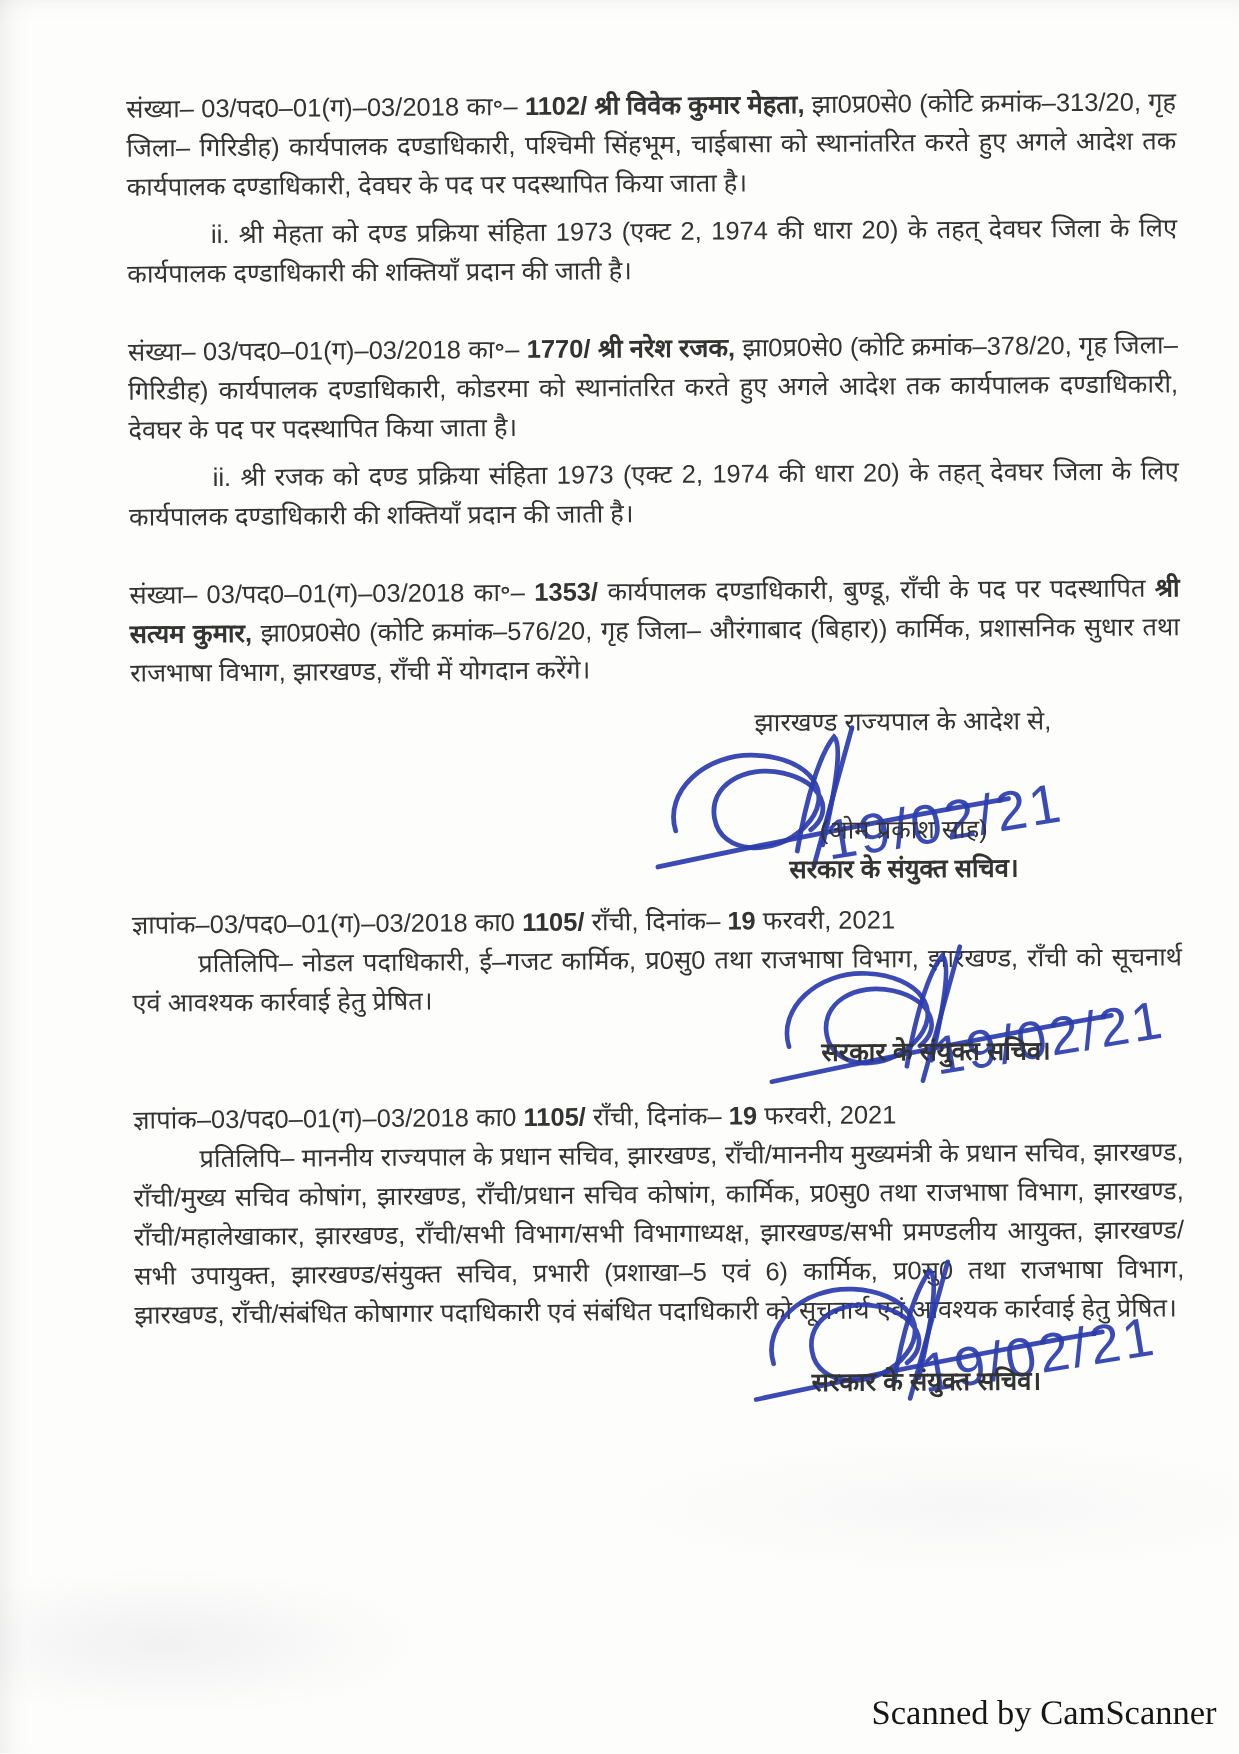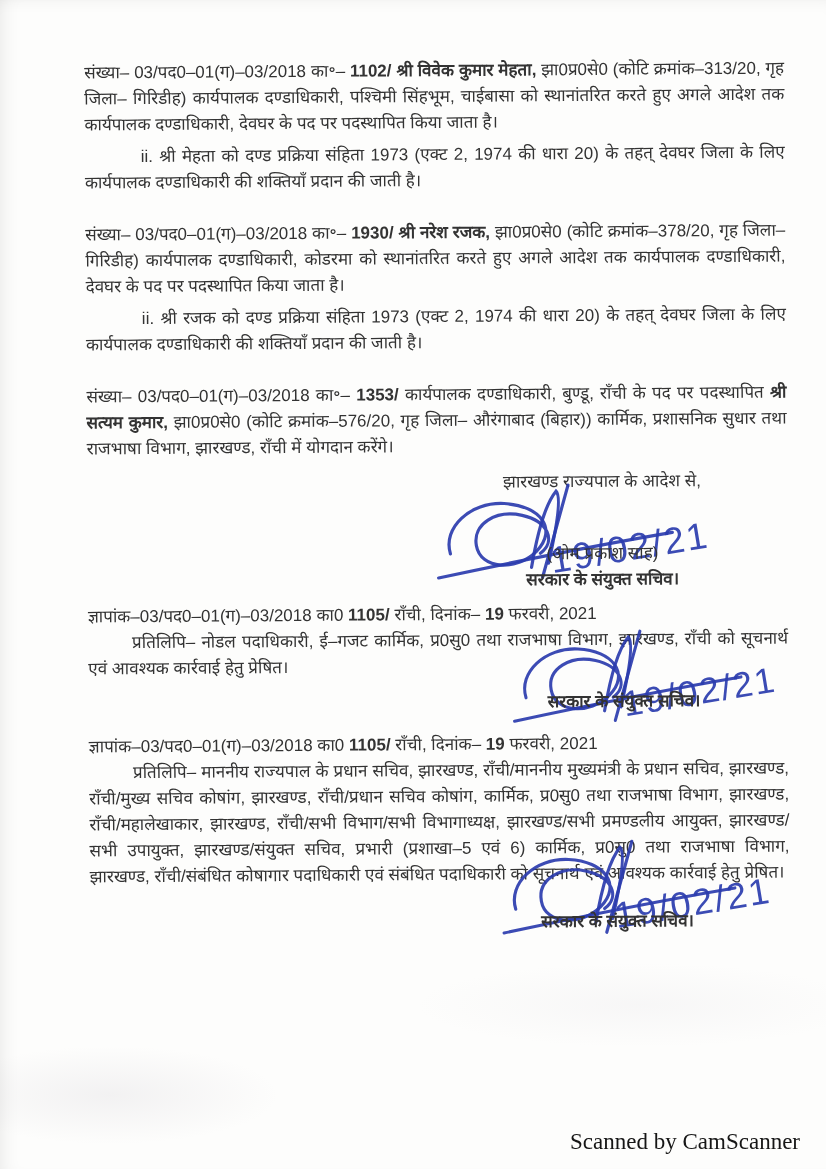--- a/index.html
+++ b/index.html
@@ -46,36 +46,36 @@
   .sig1 .scribble { left:14px; top:14px; width:330px; height:104px; }
   .sig2 .scribble { right:-34px; top:-60px; width:310px; height:102px; }
   .sig3 .scribble { right:-28px; top:-70px; width:316px; height:104px; }
   .scribble path { stroke:#2b3cae; stroke-width:3.2; fill:none; stroke-linecap:round; opacity:.92; }
   .hand-date {
     fill:#2b3cae; font-size:37px; letter-spacing:2px;
     font-family:"Liberation Sans","DejaVu Sans",sans-serif; opacity:.92;
   }
 
   .camscanner {
-    position:absolute; right:26px; bottom:14px;
+    position:absolute; right:15px; bottom:14px;
     font-family:"Liberation Serif","DejaVu Serif",serif;
     font-size:23px; color:#161616;
   }
 </style>
 </head>
 <body>
 
 <div class="page">
   <div class="content">
 
     <p class="para"><span>संख्या– 03/पद0–01(ग)–03/2018 का॰– </span><b>1102/ श्री विवेक कुमार मेहता,</b><span> झा0प्र0से0 (कोटि क्रमांक–313/20, गृह जिला– गिरिडीह) कार्यपालक दण्डाधिकारी, पश्चिमी सिंहभूम, चाईबासा को स्थानांतरित करते हुए अगले आदेश तक कार्यपालक दण्डाधिकारी, देवघर के पद पर पदस्थापित किया जाता है।</span></p>
 
     <p class="para clause">ii. श्री मेहता को दण्ड प्रक्रिया संहिता 1973 (एक्ट 2, 1974 की धारा 20) के तहत् देवघर जिला के लिए कार्यपालक दण्डाधिकारी की शक्तियाँ प्रदान की जाती है।</p>
 
-    <p class="para gap-lg"><span>संख्या– 03/पद0–01(ग)–03/2018 का॰– </span><b>1930/ श्री नरेश रजक,</b><span> झा0प्र0से0 (कोटि क्रमांक–378/20, गृह जिला– गिरिडीह) कार्यपालक दण्डाधिकारी, कोडरमा को स्थानांतरित करते हुए अगले आदेश तक कार्यपालक दण्डाधिकारी, देवघर के पद पर पदस्थापित किया जाता है।</span></p>
+    <p class="para gap-lg"><span>संख्या– 03/पद0–01(ग)–03/2018 का॰– </span><b>1770/ श्री नरेश रजक,</b><span> झा0प्र0से0 (कोटि क्रमांक–378/20, गृह जिला– गिरिडीह) कार्यपालक दण्डाधिकारी, कोडरमा को स्थानांतरित करते हुए अगले आदेश तक कार्यपालक दण्डाधिकारी, देवघर के पद पर पदस्थापित किया जाता है।</span></p>
 
     <p class="para clause">ii. श्री रजक को दण्ड प्रक्रिया संहिता 1973 (एक्ट 2, 1974 की धारा 20) के तहत् देवघर जिला के लिए कार्यपालक दण्डाधिकारी की शक्तियाँ प्रदान की जाती है।</p>
 
     <p class="para gap-lg"><span>संख्या– 03/पद0–01(ग)–03/2018 का॰– </span><b>1353/</b><span> कार्यपालक दण्डाधिकारी, बुण्डू, राँची के पद पर पदस्थापित </span><b>श्री सत्यम कुमार,</b><span> झा0प्र0से0 (कोटि क्रमांक–576/20, गृह जिला– औरंगाबाद (बिहार)) कार्मिक, प्रशासनिक सुधार तथा राजभाषा विभाग, झारखण्ड, राँची में योगदान करेंगे।</span></p>
 
     <div class="sig1">
       <div class="by-order">झारखण्ड राज्यपाल के आदेश से,</div>
       <svg class="scribble" viewBox="0 0 320 104" aria-hidden="true">
         <path d="M14,70 C6,44 34,18 68,20 C104,22 122,46 100,68 C80,88 44,86 40,62 C36,40 60,26 86,32 C112,38 120,58 104,70"></path>
         <path d="M95,84 C101,50 110,20 120,8 C126,14 120,46 112,80"></path>

